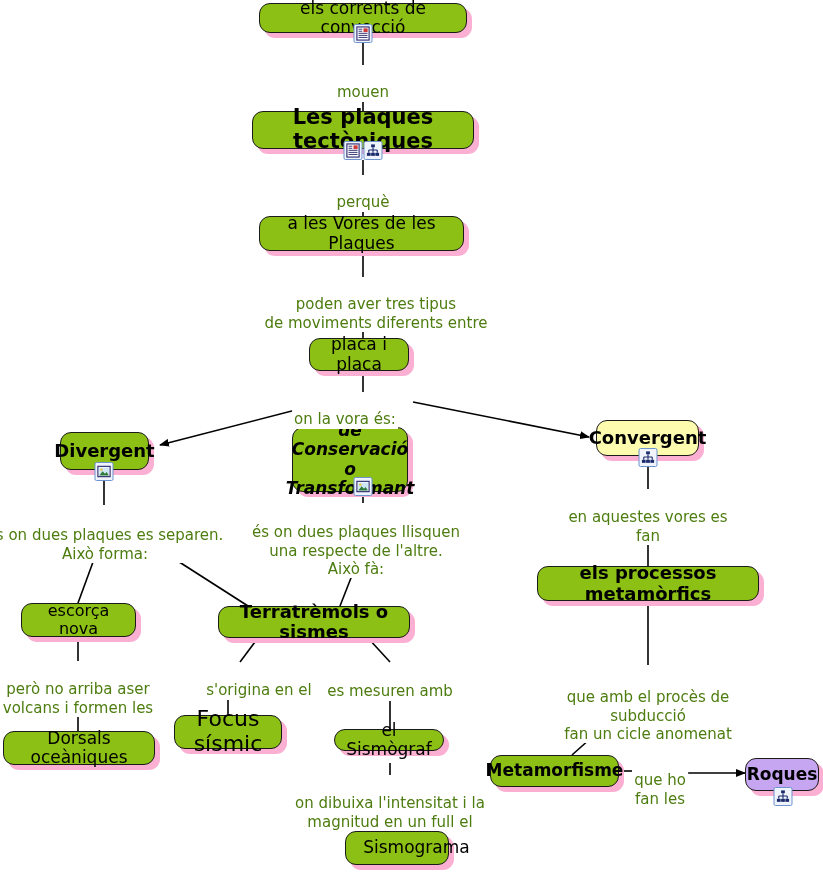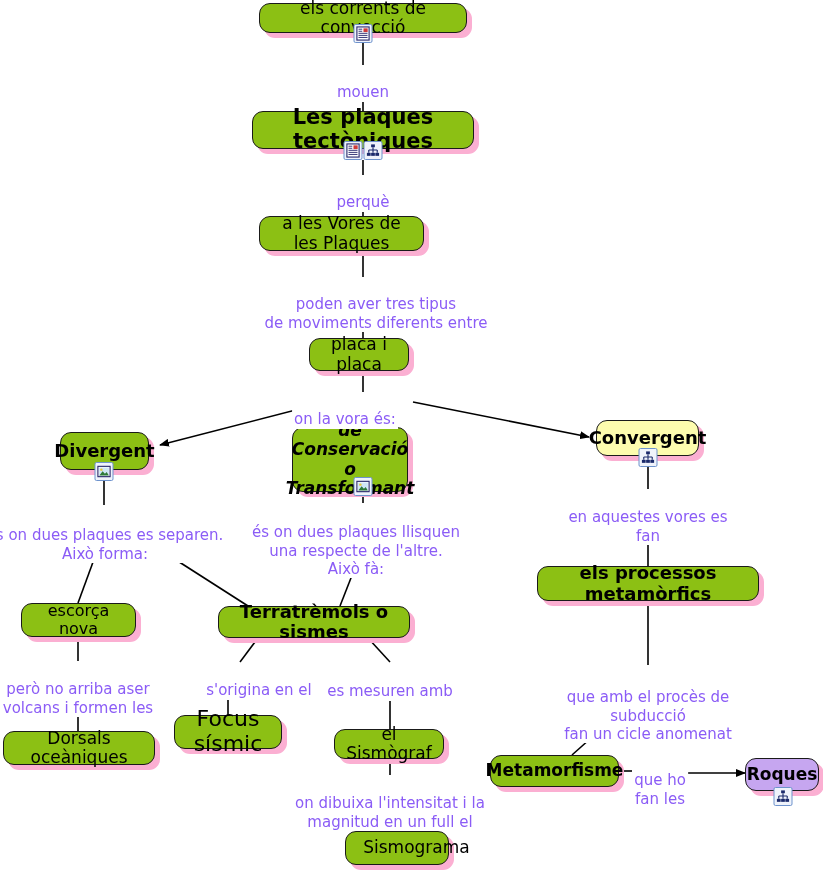--- a/index.html
+++ b/index.html
@@ -45,21 +45,21 @@
     display:block;
     box-sizing:border-box;
     padding:1px;
   }
   .ico svg{display:block;width:100%;height:100%;}
 
   
   .elabel{
     position:absolute;
     background:#ffffff;
-    color:#8b5cf6;
+    color:#4d7c0f;
     text-align:center;
     line-height:1.22;
     white-space:pre-line;
     z-index:7;
     padding:0 2px;
     transform:translateX(-50%);
   }
 </style>
 </head>
 <body>
@@ -175,21 +175,21 @@
             <line x1="8" y1="4.5" x2="8" y2="7.5"></line>
             <line x1="3.5" y1="7.5" x2="12.5" y2="7.5"></line>
             <line x1="3.5" y1="7.5" x2="3.5" y2="10.5"></line>
             <line x1="8" y1="7.5" x2="8" y2="10.5"></line>
             <line x1="12.5" y1="7.5" x2="12.5" y2="10.5"></line>
           </g>
         </svg>
     </span>
   </div>
 
-  <div class="node green" style="left:259px;top:216px;width:165px;height:35px;font-size:17px;">
+  <div class="node green" style="left:259px;top:216px;width:205px;height:35px;font-size:17px;">
     <span class="lbl">a les Vores de les Plaques</span>
   </div>
 
   <div class="node green" style="left:309px;top:338px;width:100px;height:33px;font-size:17px;">
     <span class="lbl">placa i placa</span>
   </div>
 
   <div class="node green bold" style="left:60px;top:432px;width:89px;height:38px;font-size:18px;">
     <span class="lbl">Divergent</span>
   </div>
@@ -251,21 +251,21 @@
   </div>
 
   <div class="node green" style="left:3px;top:731px;width:152px;height:34px;font-size:17px;">
     <span class="lbl">Dorsals oceàniques</span>
   </div>
 
   <div class="node green" style="left:174px;top:715px;width:108px;height:34px;font-size:22px;">
     <span class="lbl">Focus sísmic</span>
   </div>
 
-  <div class="node green" style="left:334px;top:729px;width:110px;height:30px;font-size:17px;">
+  <div class="node green" style="left:334px;top:729px;width:110px;height:22px;font-size:17px;">
     <span class="lbl">el Sismògraf</span>
   </div>
 
   <div class="node green" style="left:345px;top:831px;width:104px;height:34px;font-size:17px;padding-left:48px;">
     <span class="lbl">Sismograma</span>
   </div>
 
   <div class="node green bold" style="left:537px;top:566px;width:222px;height:35px;font-size:18px;">
     <span class="lbl">els processos metamòrfics</span>
   </div>

